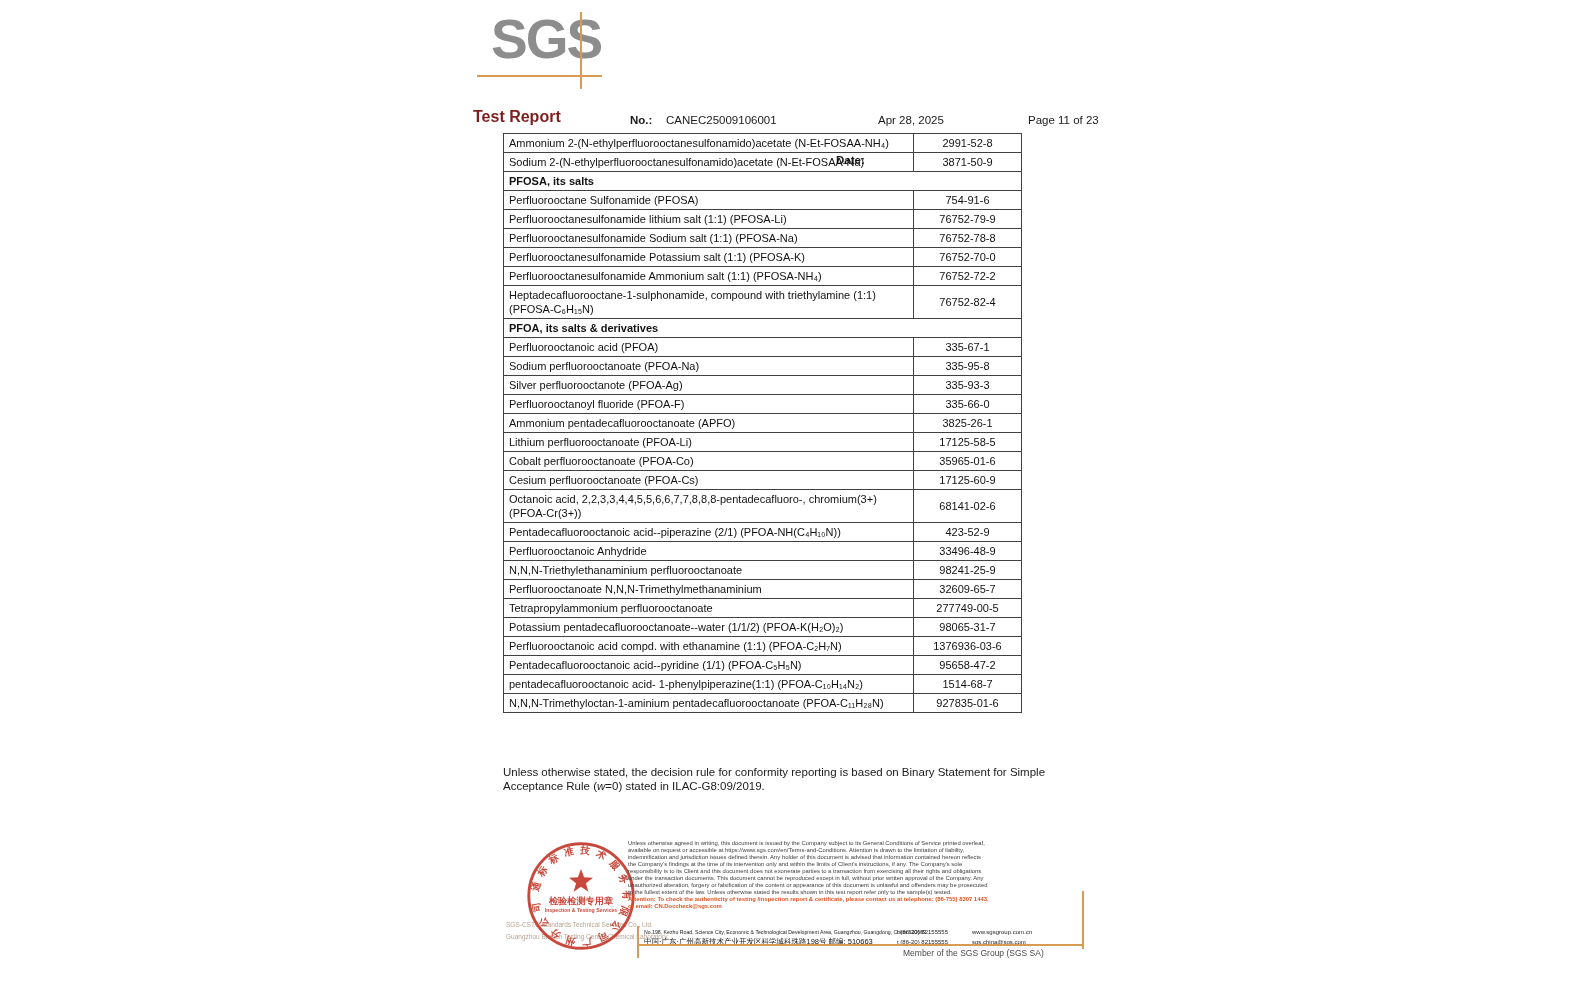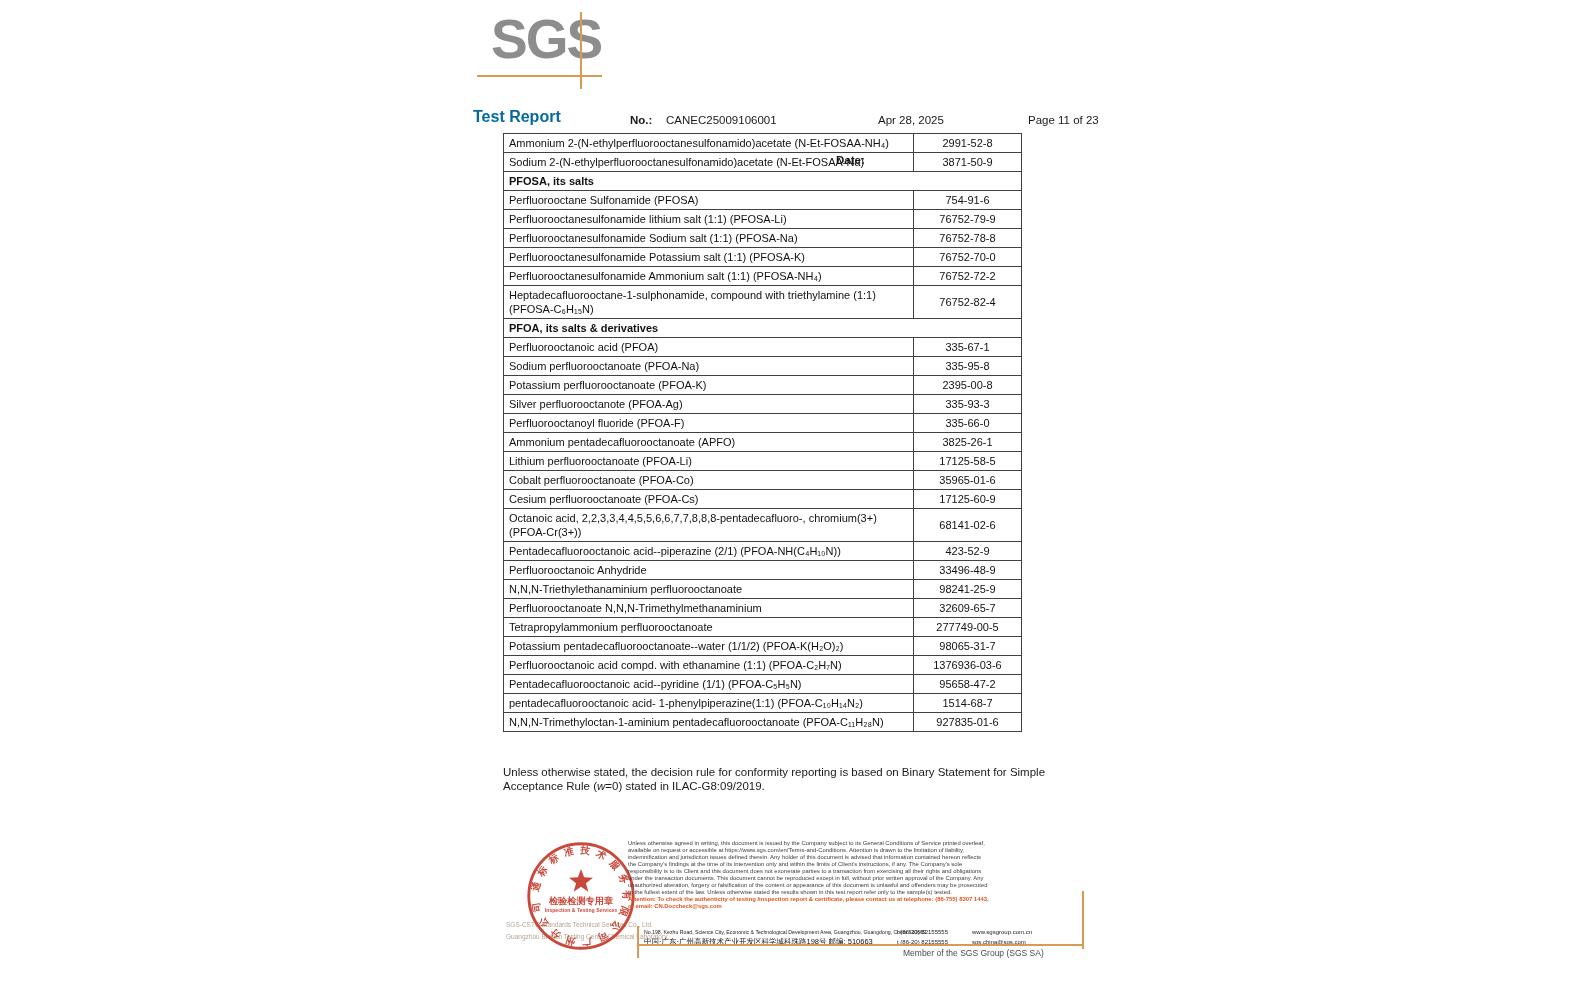--- a/index.html
+++ b/index.html
@@ -6,21 +6,21 @@
   #canvas{
     position:relative;width:1468px;height:1000px;background:#ffffff;overflow:hidden;
     font-family:"Liberation Sans", sans-serif;color:#1a1a1a;
   }
   .abs{position:absolute;}
   
   .sgs-logo{left:491px;top:12px;font-size:55px;font-weight:bold;letter-spacing:-2px;color:#8d8d8d;line-height:1;}
   .logo-vline{left:580px;top:12px;width:2px;height:77px;background:#d79b52;}
   .logo-hline{left:477px;top:75px;width:125px;height:2px;background:#d79b52;}
   
-  .title{left:473px;top:108px;font-size:16px;font-weight:bold;color:#0369a1;}
+  .title{left:473px;top:108px;font-size:16px;font-weight:bold;color:#7f1d1d;}
   .hmeta{top:114px;font-size:11.5px;}
   .hlabel{font-weight:bold;}
   
   table.report{border-collapse:collapse;table-layout:fixed;width:518px;font-size:11px;}
   table.report td{border:1px solid #404040;padding:2px 5px;line-height:14px;vertical-align:middle;color:#111;}
   table.report td.cas{text-align:center;}
   table.report td.section{font-weight:bold;}
   .tablewrap{left:503px;top:133px;border-radius:14px;}
   
   .footnote{left:503px;top:766px;width:560px;font-size:11.5px;line-height:13.5px;color:#1a1a1a;}
@@ -103,24 +103,20 @@
           </tr>
           <tr data-name="table-row">
             <td class="name" data-name="substance-name-cell">Perfluorooctanoic acid (PFOA)</td>
             <td class="cas" data-name="cas-number-cell">335-67-1</td>
           </tr>
           <tr data-name="table-row">
             <td class="name" data-name="substance-name-cell">Sodium perfluorooctanoate (PFOA-Na)</td>
             <td class="cas" data-name="cas-number-cell">335-95-8</td>
           </tr>
           <tr data-name="table-row">
-            <td class="name" data-name="substance-name-cell">Potassium perfluorooctanoate (PFOA-K)</td>
-            <td class="cas" data-name="cas-number-cell">2395-00-8</td>
-          </tr>
-          <tr data-name="table-row">
             <td class="name" data-name="substance-name-cell">Silver perfluorooctanote (PFOA-Ag)</td>
             <td class="cas" data-name="cas-number-cell">335-93-3</td>
           </tr>
           <tr data-name="table-row">
             <td class="name" data-name="substance-name-cell">Perfluorooctanoyl fluoride (PFOA-F)</td>
             <td class="cas" data-name="cas-number-cell">335-66-0</td>
           </tr>
           <tr data-name="table-row">
             <td class="name" data-name="substance-name-cell">Ammonium pentadecafluorooctanoate (APFO)</td>
             <td class="cas" data-name="cas-number-cell">3825-26-1</td>

